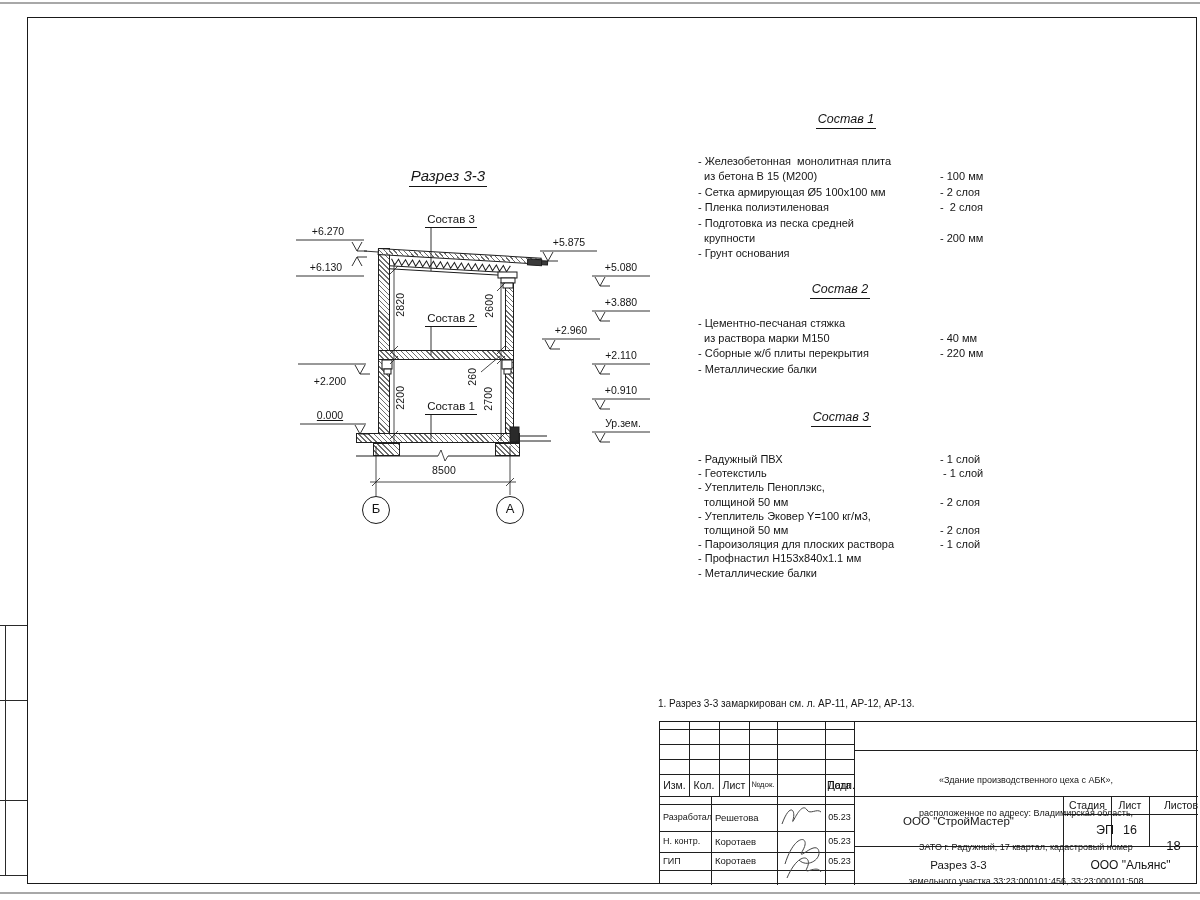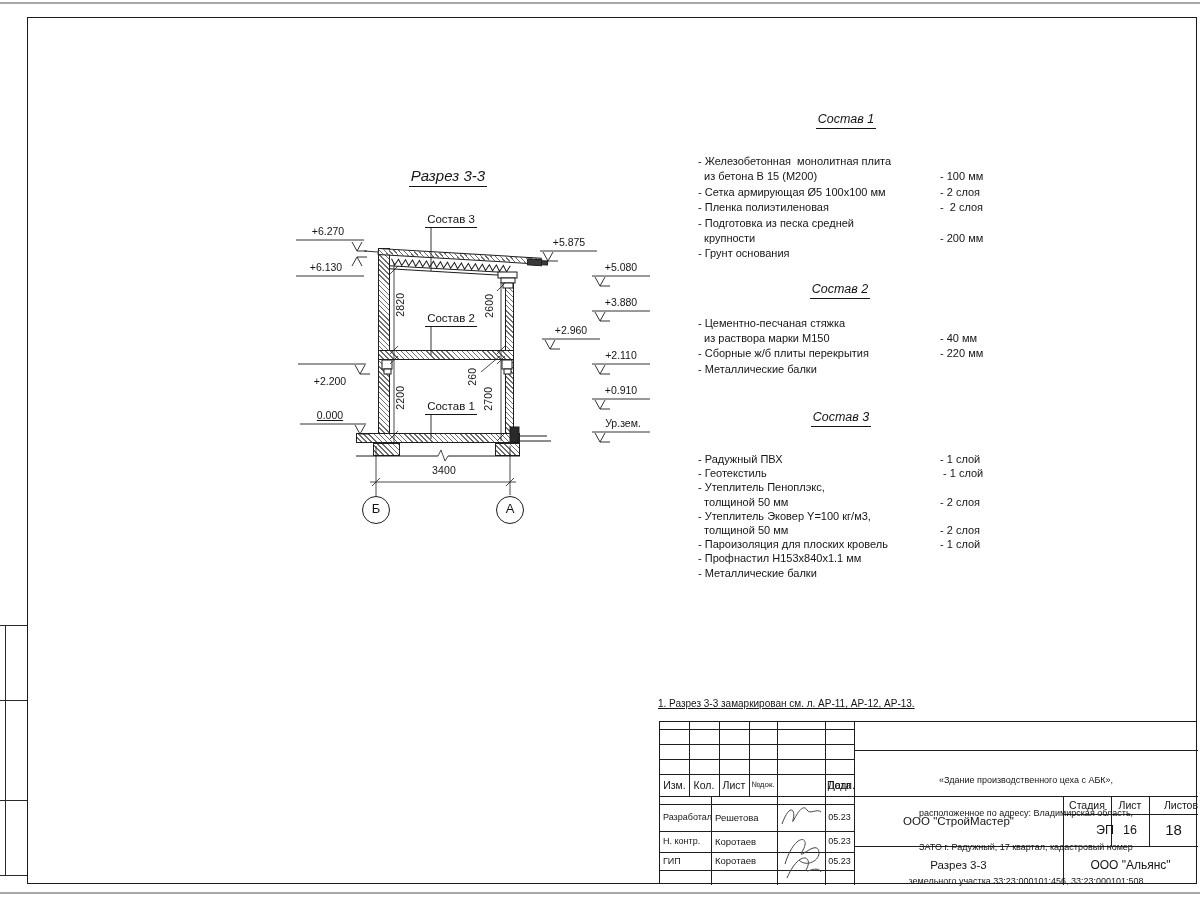--- a/index.html
+++ b/index.html
@@ -29,21 +29,21 @@
   .comp-list{position:absolute;font-size:11px;}
   .comp-line{position:relative;white-space:pre;}
   .cl-value{position:absolute;left:242px;top:0;white-space:pre;}
   #c1 .comp-line{height:15.4px;}
   #c2 .comp-line{height:15.2px;}
   #c3 .comp-line{height:14.2px;}
   .tb{position:absolute;left:659px;top:721px;width:538px;height:163px;
       border:1.6px solid #1a1a1a;box-sizing:border-box;}
   .tb .hl,.tb .vl{background:#1f1f1f;}
   .tb-txt{position:absolute;overflow:hidden;white-space:pre;}
-  .note{font-size:10px;text-decoration:underline;}
+  .note{font-size:10px;}
   svg{display:block;}
 </style>
 </head>
 <body>
 
 <div class="paper-edge" style="left:0;top:2px;width:1200px;height:2px;"></div>
 <div class="paper-edge" style="left:0;top:892px;width:1200px;height:2px;"></div>
 
 <div class="frame" style="left:27px;top:17px;width:1170px;height:867px;"></div>
 
@@ -174,21 +174,21 @@
 
 <div class="txt ctr u" style="left:422px;top:213px;width:58px;font-size:11.5px;"><span>Состав 3</span></div>
 <div class="txt ctr u" style="left:422px;top:312px;width:58px;font-size:11.5px;"><span>Состав 2</span></div>
 <div class="txt ctr u" style="left:422px;top:400px;width:58px;font-size:11.5px;"><span>Состав 1</span></div>
 
 <div class="txt dim ctr rot" style="left:379px;top:299px;width:44px;">2820</div>
 <div class="txt dim ctr rot" style="left:468px;top:300px;width:44px;">2600</div>
 <div class="txt dim ctr rot" style="left:379px;top:392px;width:44px;">2200</div>
 <div class="txt dim ctr rot" style="left:457px;top:371px;width:32px;">260</div>
 <div class="txt dim ctr rot" style="left:467px;top:393px;width:44px;">2700</div>
-<div class="txt dim ctr" style="left:418px;top:465px;width:52px;">3400</div>
+<div class="txt dim ctr" style="left:418px;top:465px;width:52px;">8500</div>
 
 <div class="txt ctr" style="left:363px;top:502px;width:26px;font-size:13px;">Б</div>
 <div class="txt ctr" style="left:497px;top:502px;width:26px;font-size:13px;">А</div>
 
 <div class="txt elev ctr" style="left:296px;top:226px;width:64px;">+6.270</div>
 <div class="txt elev ctr" style="left:296px;top:262px;width:60px;">+6.130</div>
 <div class="txt elev ctr" style="left:298px;top:350px;width:64px;margin-top:26px;">+2.200</div>
 <div class="txt elev ctr" style="left:300px;top:410px;width:60px;text-decoration:underline;">0.000</div>
 <div class="txt elev ctr" style="left:542px;top:237px;width:54px;">+5.875</div>
 <div class="txt elev ctr" style="left:594px;top:262px;width:54px;">+5.080</div>
@@ -218,21 +218,21 @@
   </div>
 
 <div class="txt ctr u comp-head" style="left:808px;top:411px;width:66px;"><span>Состав 3</span></div>
 <div id="c3" class="comp-list" style="left:698px;top:453px;width:298px;">
     <div class="comp-line"><span>- Радужный ПВХ</span><span class="cl-value">- 1 слой</span></div>
     <div class="comp-line"><span>- Геотекстиль</span><span class="cl-value"> - 1 слой</span></div>
     <div class="comp-line"><span>- Утеплитель Пеноплэкс,</span></div>
     <div class="comp-line"><span>  толщиной 50 мм</span><span class="cl-value">- 2 слоя</span></div>
     <div class="comp-line"><span>- Утеплитель Эковер Y=100 кг/м3,</span></div>
     <div class="comp-line"><span>  толщиной 50 мм</span><span class="cl-value">- 2 слоя</span></div>
-    <div class="comp-line"><span>- Пароизоляция для плоских кровель</span><span class="cl-value">- 1 слой</span></div>
+    <div class="comp-line"><span>- Пароизоляция для плоских раствора</span><span class="cl-value">- 1 слой</span></div>
     <div class="comp-line"><span>- Профнастил Н153х840х1.1 мм</span></div>
     <div class="comp-line"><span>- Металлические балки</span></div>
   </div>
 
 <div class="txt note" style="left:658px;top:698px;width:420px;">1. Разрез 3-3 замаркирован см. л. АР-11, АР-12, АР-13.</div>
 
 <div class="tb">
 
   <div class="hl" style="left:0;top:7px;width:194px;"></div>
   <div class="hl" style="left:0;top:22px;width:194px;"></div>
@@ -288,16 +288,16 @@
     <div>расположенное по адресу: Владимирская область,</div>
     <div>ЗАТО г. Радужный, 17 квартал, кадастровый номер</div>
     <div>земельного участка 33:23:000101:456, 33:23:000101:508</div>
   </div>
   <div class="tb-txt ctr" style="left:194px;top:74px;width:209px;height:50px;line-height:50px;font-size:11.5px;">ООО "СтройМастер"</div>
   <div class="tb-txt ctr" style="left:403px;top:74px;width:48px;height:18px;line-height:18px;font-size:10.5px;">Стадия</div>
   <div class="tb-txt ctr" style="left:451px;top:74px;width:38px;height:18px;line-height:18px;font-size:10.5px;">Лист</div>
   <div class="tb-txt ctr" style="left:489px;top:74px;width:49px;height:18px;line-height:18px;font-size:10.5px;text-align:right;">Листов</div>
   <div class="tb-txt ctr" style="left:421px;top:92px;width:48px;height:32px;line-height:32px;font-size:12.5px;">ЭП</div>
   <div class="tb-txt ctr" style="left:451px;top:92px;width:38px;height:32px;line-height:32px;font-size:12.5px;">16</div>
-  <div class="tb-txt ctr" style="left:489px;top:92px;width:49px;height:32px;line-height:32px;font-size:15px;">18</div>
+  <div class="tb-txt ctr" style="left:489px;top:108px;width:49px;height:32px;line-height:32px;font-size:13px;">18</div>
   <div class="tb-txt ctr" style="left:194px;top:124px;width:209px;height:39px;line-height:39px;font-size:11.5px;">Разрез 3-3</div>
   <div class="tb-txt ctr" style="left:403px;top:124px;width:135px;height:39px;line-height:39px;font-size:12px;">ООО "Альянс"</div>
 </div>
 
 </body></html>

